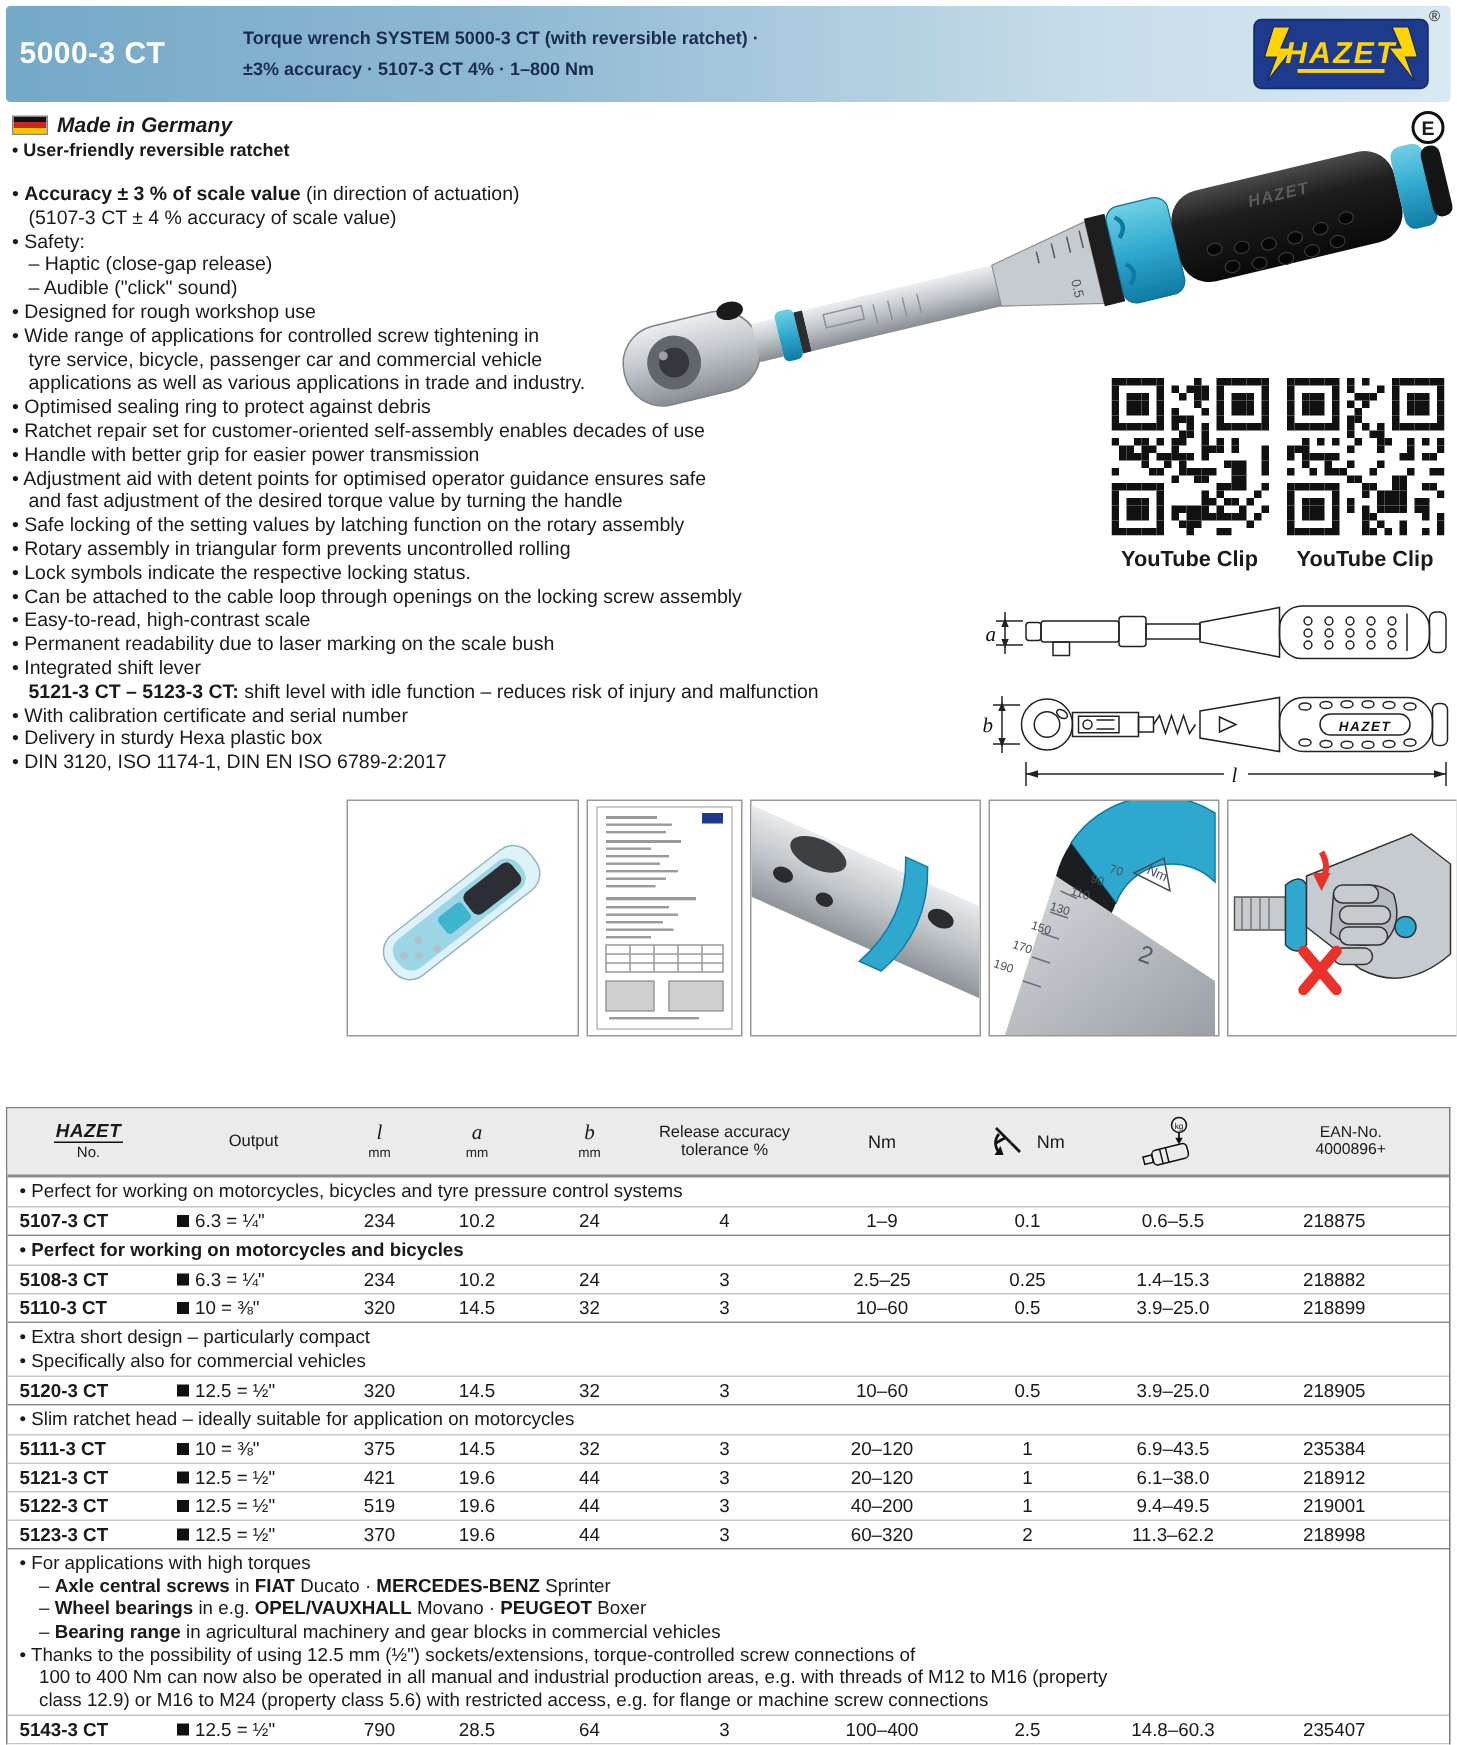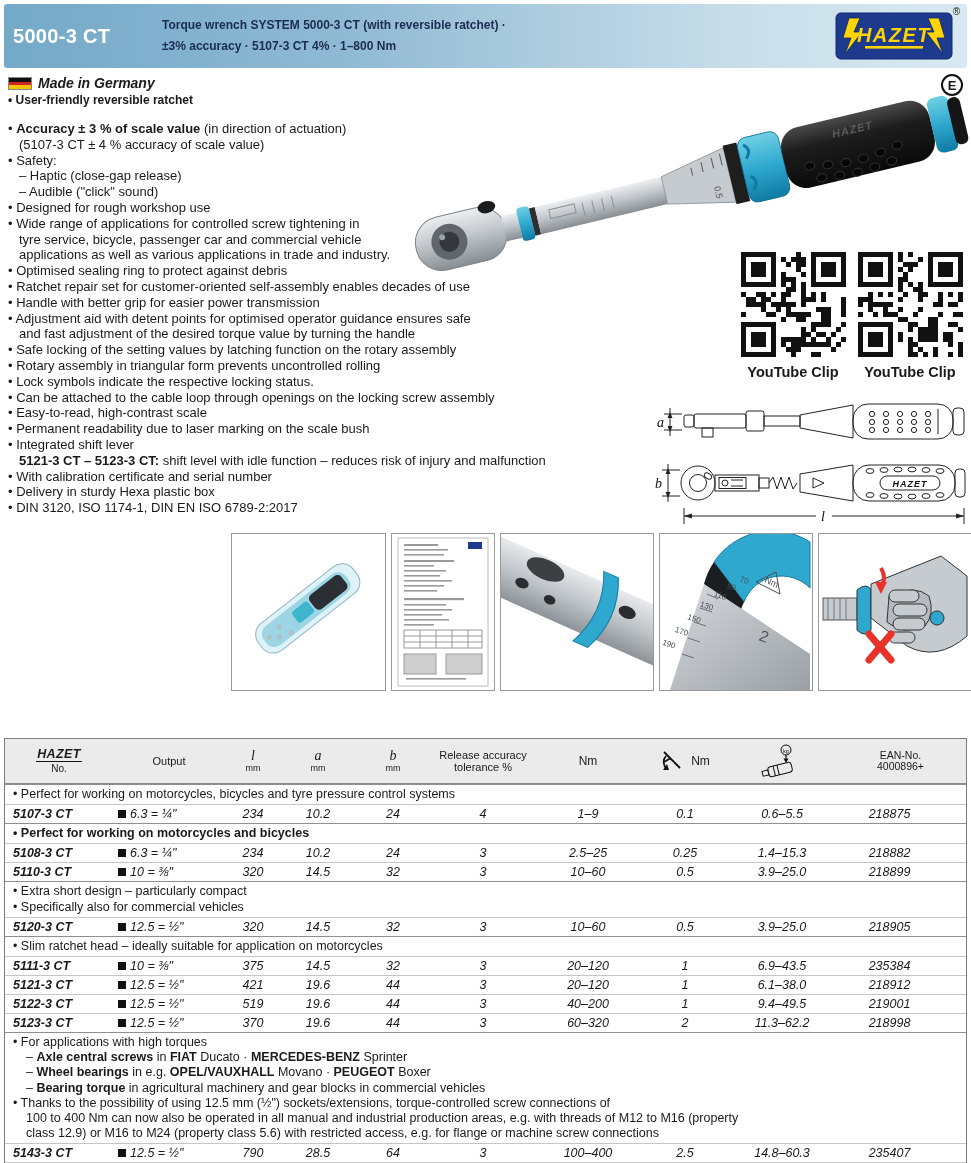--- a/index.html
+++ b/index.html
@@ -49,21 +49,21 @@
   .hz-brand { font-weight:bold; font-style:italic; font-size:12.5px; letter-spacing:.4px;
     border-bottom:1.5px solid #111; padding:0 1px 1px; }
   .hz-no { font-size:10px; margin-top:1px; }
   .dim-i { font-size:14px; line-height:13px; }
   .mm { font-size:9px; color:#222; }
   .hrow2 { font-size:11px; line-height:12.5px; }
   .h-nm { font-size:12px; }
   .ean-h { font-size:10.5px; line-height:11.5px; }
   .icon-nm { display:flex; flex-direction:row; align-items:center; gap:3px; }
 
-  .trow { height:19px; border-top:1px solid #c6c6c6; font-size:12.5px; align-items:center;font-style:italic; }
+  .trow { height:19px; border-top:1px solid #c6c6c6; font-size:12.5px; align-items:center; }
   .trow .c { line-height:18px; white-space:nowrap; }
   .c.model { padding-left:8px; font-weight:bold; }
   .c.output { padding-left:5px; display:flex; align-items:center; gap:4px; }
   .sq { width:8px; height:8px; background:#111; display:inline-block; flex:0 0 auto; }
   .c.num { text-align:center; }
   .c.ean { text-align:center; padding-right:22px; }
   .tsection { border-top:1.5px solid #8f8f8f; padding:2px 0 2px 8px; font-size:12.5px; }
   .sline { line-height:15.2px; }
   .sline.ind1 { padding-left:13px; }
 </style>
@@ -1012,21 +1012,21 @@
     <div class="c num">3</div>
     <div class="c num">60–320</div>
     <div class="c num">2</div>
     <div class="c num">11.3–62.2</div>
     <div class="c num ean">218998</div>
   </div>
       <div class="tsection">
         <div class="sline ind0"><span>• For applications with high torques</span></div>
         <div class="sline ind1"><span>– </span><span class="b">Axle central screws</span><span> in </span><span class="b">FIAT</span><span> Ducato · </span><span class="b">MERCEDES-BENZ</span><span> Sprinter</span></div>
         <div class="sline ind1"><span>– </span><span class="b">Wheel bearings</span><span> in e.g. </span><span class="b">OPEL/VAUXHALL</span><span> Movano · </span><span class="b">PEUGEOT</span><span> Boxer</span></div>
-        <div class="sline ind1"><span>– </span><span class="b">Bearing torque</span><span> in agricultural machinery and gear blocks in commercial vehicles</span></div>
+        <div class="sline ind1"><span>– </span><span class="b">Bearing range</span><span> in agricultural machinery and gear blocks in commercial vehicles</span></div>
         <div class="sline ind0"><span>• Thanks to the possibility of using 12.5 mm (½") sockets/extensions, torque-controlled screw connections of</span></div>
         <div class="sline ind1"><span>100 to 400 Nm can now also be operated in all manual and industrial production areas, e.g. with threads of M12 to M16 (property</span></div>
         <div class="sline ind1"><span>class 12.9) or M16 to M24 (property class 5.6) with restricted access, e.g. for flange or machine screw connections</span></div>
       </div>
       <div class="trow grid10">
     <div class="c model">5143-3 CT</div>
     <div class="c output">
       <span class="sq"></span>
       <span class="ot">12.5 = ½"</span>
     </div>

